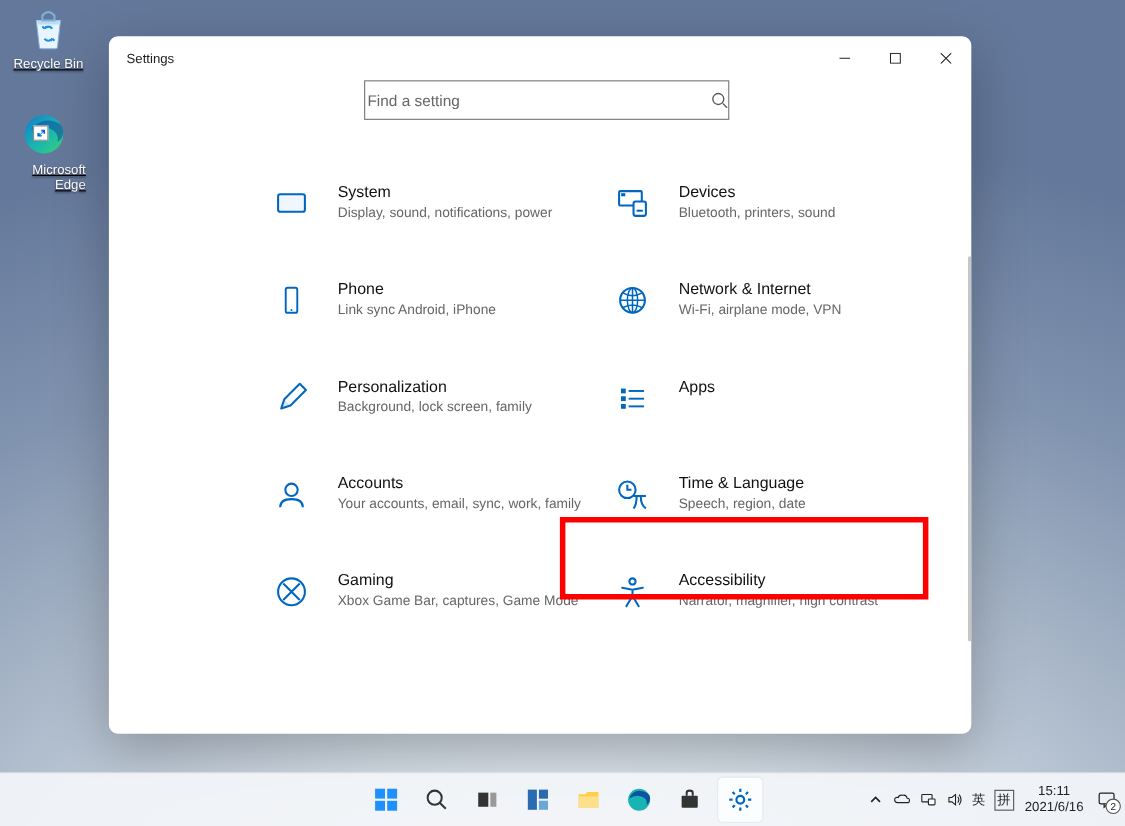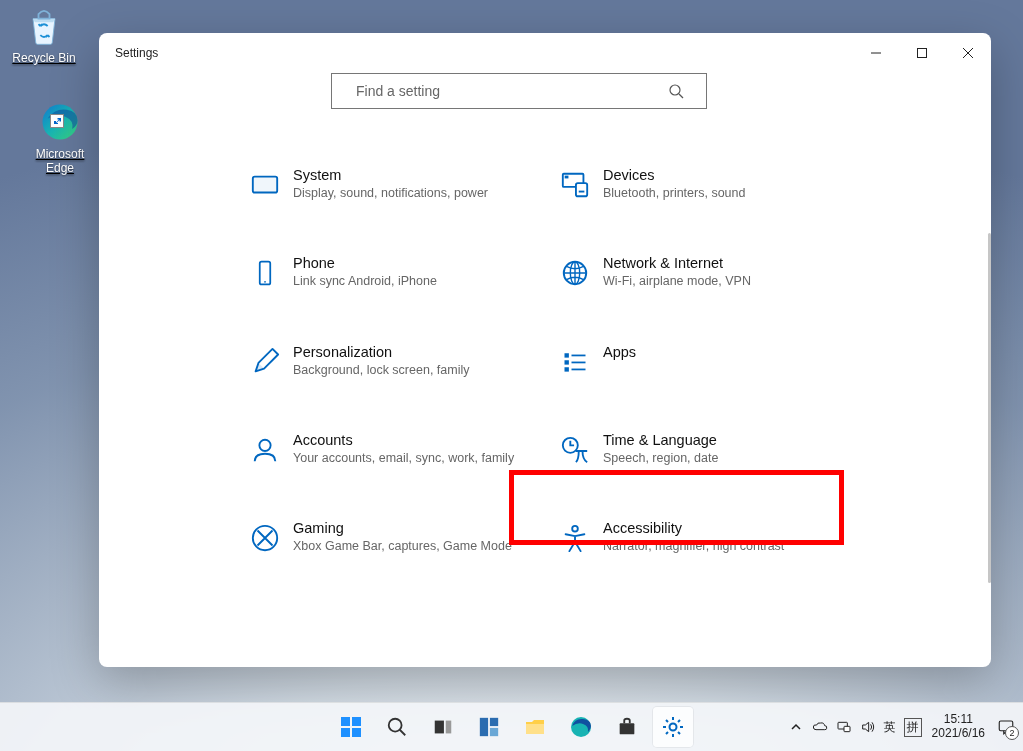--- a/index.html
+++ b/index.html
@@ -57,21 +57,21 @@
     align-items: center;
     justify-content: center;
   }
   .shortcut-badge svg { width: 10px; height: 10px; }
 
   
   .window {
     position: absolute;
     left: 99px;
     top: 33px;
-    width: 892px;
+    width: 784px;
     height: 634px;
     background: #ffffff;
     border-radius: 8px;
     box-shadow: 0 16px 48px rgba(0,0,0,0.25);
     display: flex;
     flex-direction: column;
     overflow: hidden;
   }
   .titlebar {
     height: 40px;
@@ -95,21 +95,21 @@
 
   .search-wrap {
     position: absolute;
     left: 232px;
     top: 0px;
     width: 330px;
     height: 34px;
     border: 1px solid #767676;
     display: flex;
     align-items: center;
-    padding: 0 22px;
+    padding: 0 0;
   }
   .search-wrap input {
     border: none;
     outline: none;
     flex: 1;
     font-size: 14px;
     color: #222;
     background: transparent;
   }
   .search-wrap input::placeholder { color: #666; }
@@ -121,21 +121,21 @@
     top: 90px;
     width: 590px;
     display: grid;
     grid-template-columns: 1fr 1fr;
     column-gap: 30px;
     row-gap: 46px;
   }
   .cat {
     display: flex;
     align-items: flex-start;
-    gap: 12px;
+    gap: 26px;
     padding: 4px 0;
     cursor: pointer;
   }
   .cat .cat-icon {
     width: 32px;
     height: 32px;
     flex: 0 0 32px;
     color: #0067c0;
     display: flex;
     align-items: center;
@@ -234,21 +234,21 @@
       <path d="M12 16 L36 16 L33 42 Q33 44 31 44 L17 44 Q15 44 15 42 Z" fill="#e8f4ff" stroke="#7fb2d9" stroke-width="1"></path>
       <path d="M12 16 L36 16 L34 20 L14 20 Z" fill="#bcdcf2"></path>
       <path d="M18 11 Q24 4 30 11 L30 16 L18 16 Z" fill="none" stroke="#7fb2d9" stroke-width="2"></path>
       <path d="M20 24 Q24 20 28 24 M28 34 Q24 38 20 34" fill="none" stroke="#1e90d6" stroke-width="2"></path>
       <path d="M20 24 L18 22 M20 24 L22 22 M28 34 L30 36 M28 34 L26 36" stroke="#1e90d6" stroke-width="2"></path>
     </svg>
   </div>
   <div class="label">Recycle Bin</div>
 </div>
 
-<div class="desktop-icon" style="left:22px; top:98px;">
+<div class="desktop-icon" style="left:2px; top:98px;text-align:right;">
   <div class="icon-box" style="position:relative;">
     <svg viewBox="0 0 48 48" width="42" height="42">
       <defs>
         <linearGradient id="eg1" x1="0" y1="0" x2="1" y2="1">
           <stop offset="0" stop-color="#0f79d0"></stop>
           <stop offset="0.5" stop-color="#18b3b3"></stop>
           <stop offset="1" stop-color="#39d27b"></stop>
         </linearGradient>
       </defs>
       <circle cx="24" cy="24" r="20" fill="url(#eg1)"></circle>

